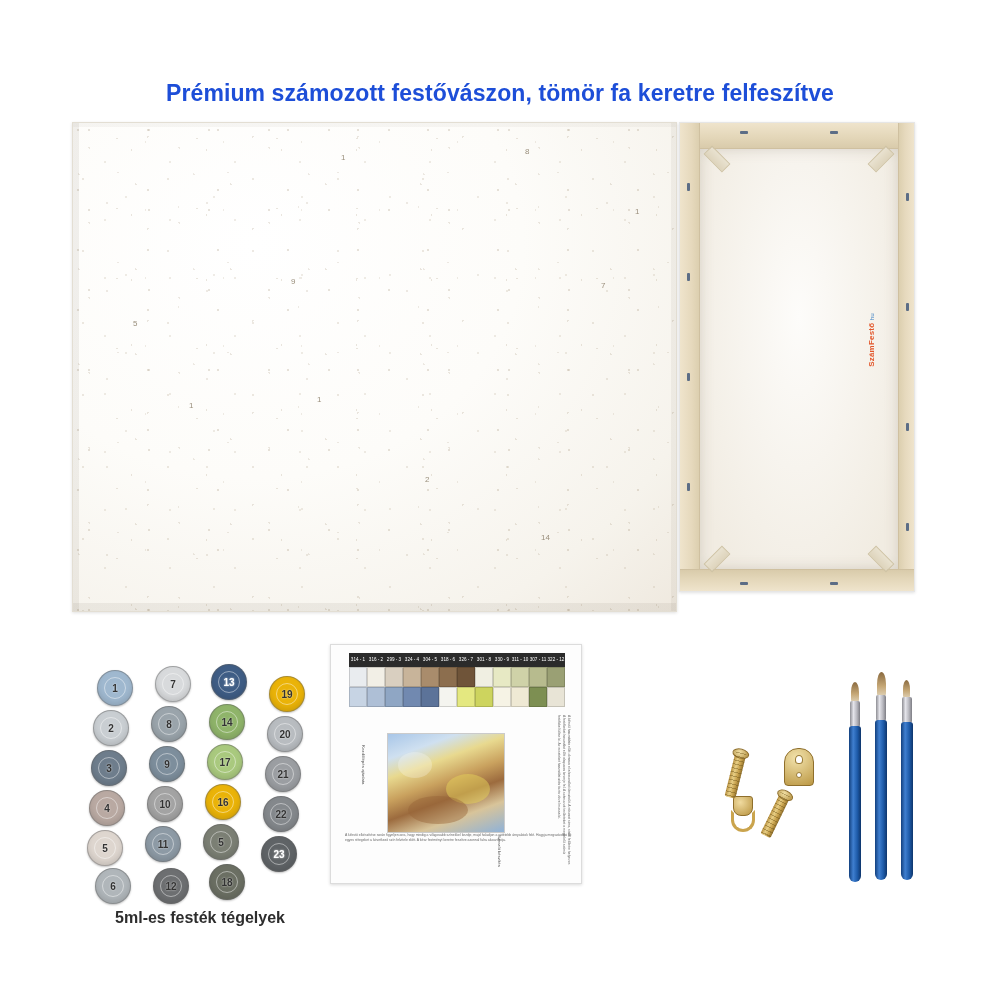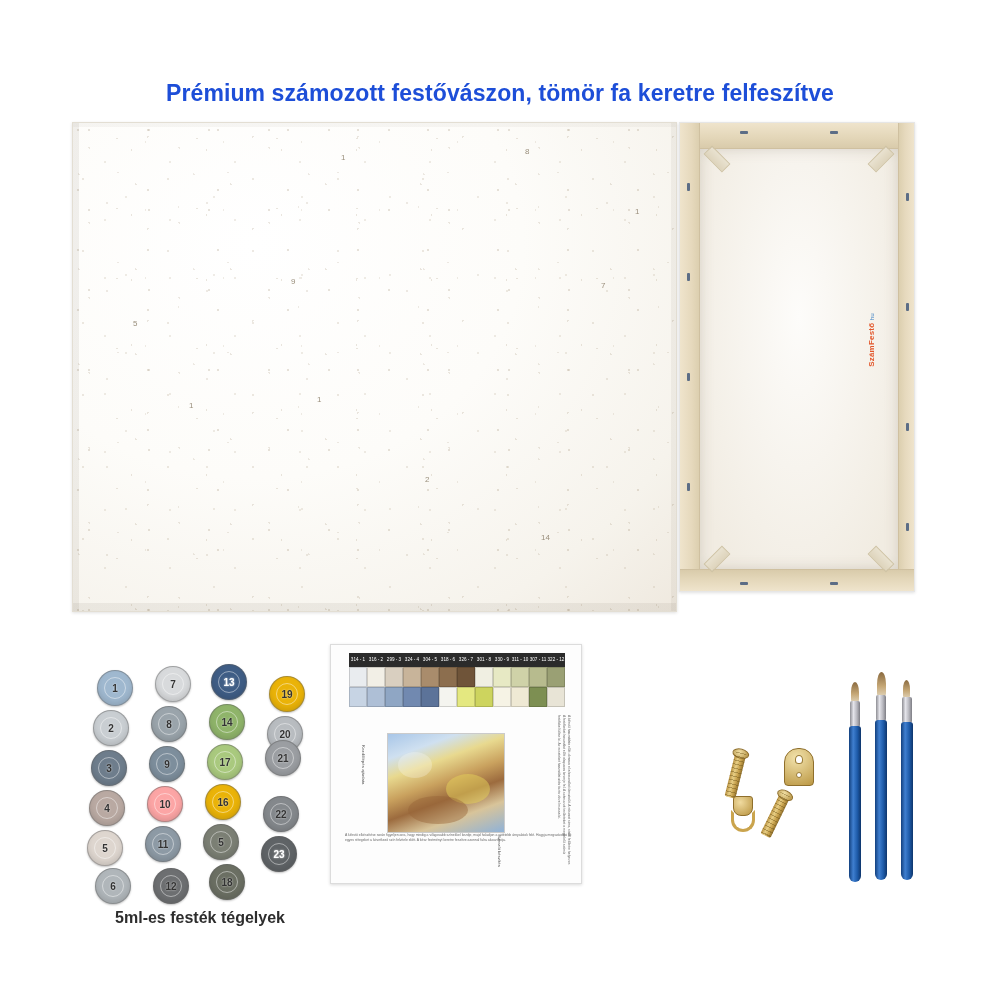--- a/index.html
+++ b/index.html
@@ -417,21 +417,21 @@
 
     <div class="pot" style="left:70px;  top:4px;   background:#d8dadc;">
         <span>7</span>
       </div>
     <div class="pot" style="left:66px;  top:44px;  background:#9aa4ab;">
         <span>8</span>
       </div>
     <div class="pot" style="left:64px;  top:84px;  background:#7d8e9c;">
         <span>9</span>
       </div>
-    <div class="pot" style="left:62px;  top:124px; background:#fca5a5;">
+    <div class="pot" style="left:62px;  top:124px; background:#a3a3a3;">
         <span>10</span>
       </div>
     <div class="pot" style="left:60px;  top:164px; background:#8d9aa5;">
         <span>11</span>
       </div>
     <div class="pot" style="left:68px;  top:206px; background:#6d6f71;">
         <span>12</span>
       </div>
 
     <div class="pot" style="left:126px; top:2px;   background:#3f5d85; color:#fff;">
@@ -452,21 +452,21 @@
     <div class="pot" style="left:124px; top:202px; background:#6b6f63;">
         <span>18</span>
       </div>
 
     <div class="pot" style="left:184px; top:14px;  background:#eab308;">
         <span>19</span>
       </div>
     <div class="pot" style="left:182px; top:54px;  background:#b8bcc0;">
         <span>20</span>
       </div>
-    <div class="pot" style="left:180px; top:78px;  background:#9b9ea2;">
+    <div class="pot" style="left:180px; top:94px;  background:#9b9ea2;">
         <span>21</span>
       </div>
     <div class="pot" style="left:178px; top:134px; background:#84888c;">
         <span>22</span>
       </div>
     <div class="pot" style="left:176px; top:174px; background:#5f6366; color:#fff;">
         <span>23</span>
       </div>
   </div>
 

